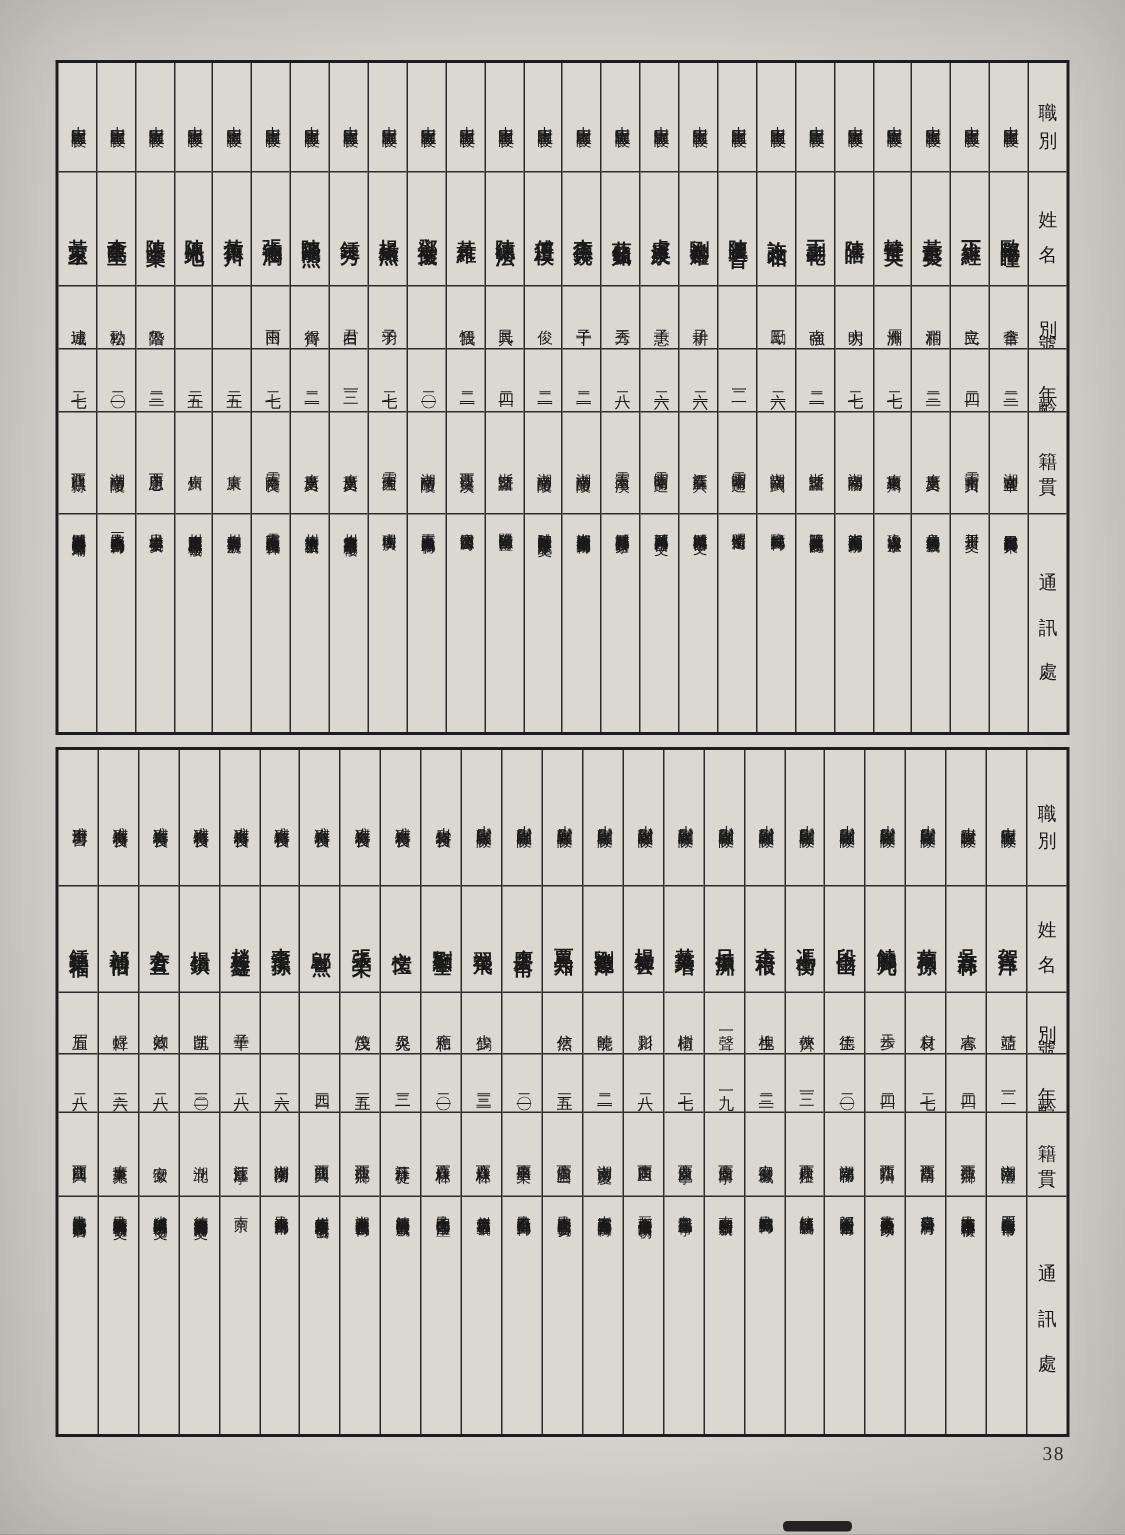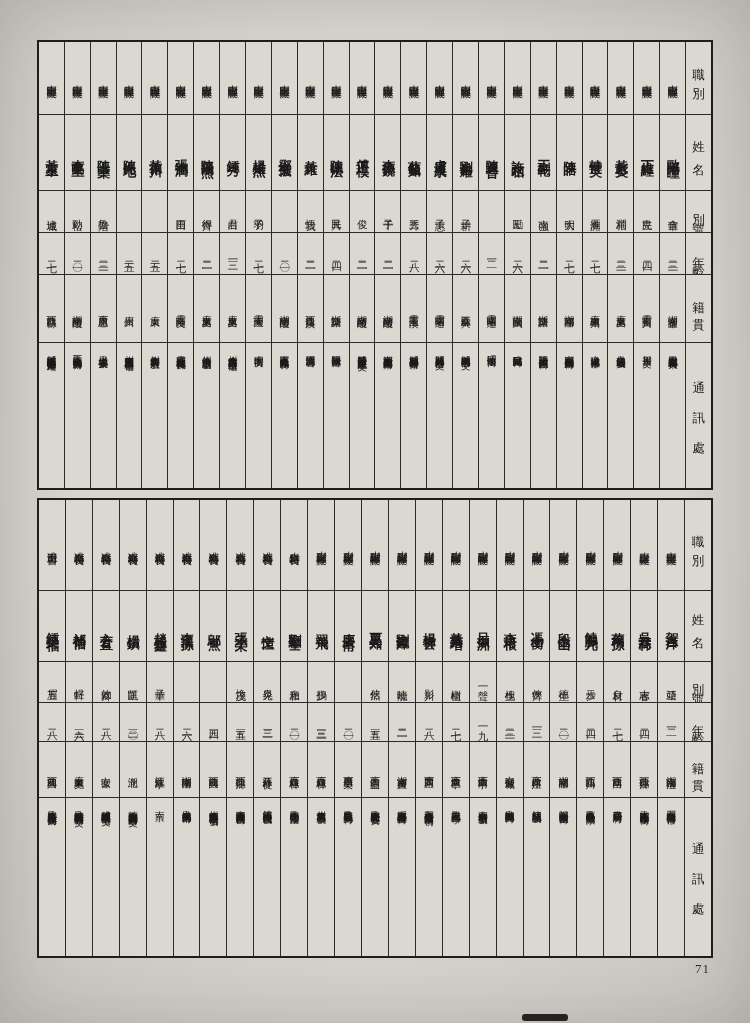--- a/index.html
+++ b/index.html
@@ -1103,15 +1103,15 @@
           <span class="vtext">二八</span>
         </div>
         <div class="cell c-origin">
           <span class="vtext">江西興國</span>
         </div>
         <div class="cell c-addr">
           <span class="vtext">本邑崇賢圩惠通商店收轉</span>
         </div>
       </div>
     </div>
-  <div class="pagenum">71</div>
+  <div class="pagenum">38</div>
   <div class="artifact"></div>
 </div>
 
 </body></html>

